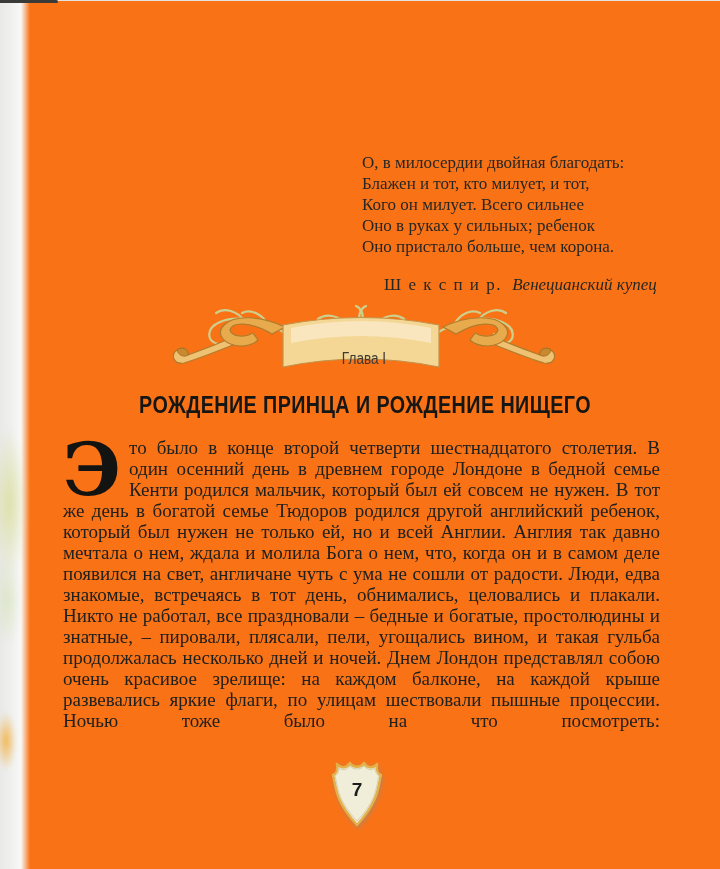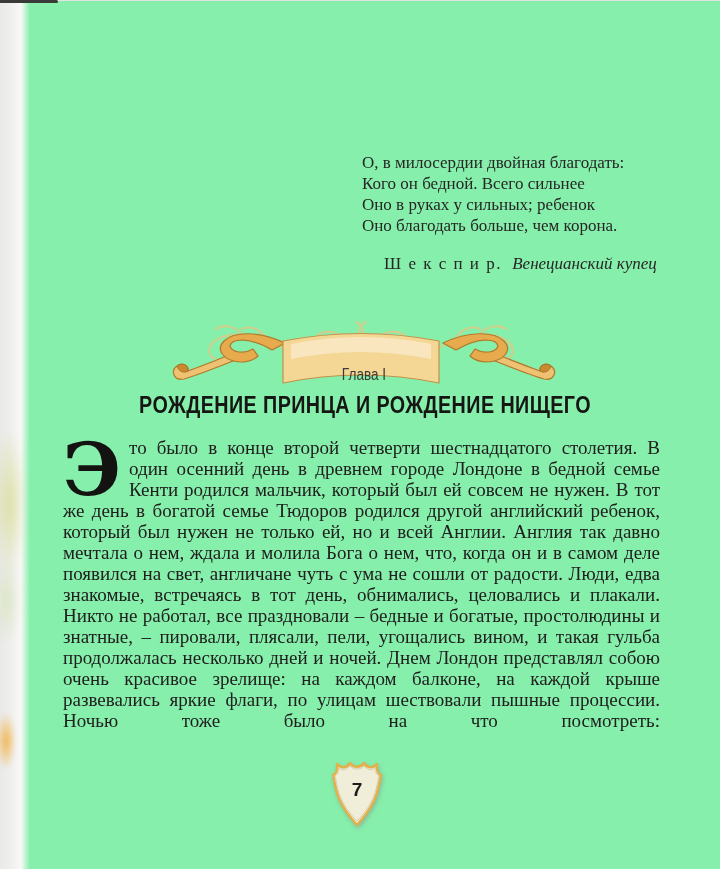--- a/index.html
+++ b/index.html
@@ -1,17 +1,17 @@
 <!DOCTYPE html>
 <html lang="ru"><head>
 <meta charset="utf-8">
 <style>
   html,body{margin:0;padding:0;background:#ffffff;}
   .page{
-    position:relative;width:720px;height:869px;background:#86efac;
+    position:relative;width:720px;height:869px;background:#f97316;
     overflow:hidden;font-family:"Liberation Serif","DejaVu Serif",serif;
   }
   
   .edge-shade{position:absolute;left:0;top:0;bottom:0;width:30px;
     background:linear-gradient(90deg,#e9e9e7 0%,#efefed 35%,#f8f8f6 70%,rgba(253,253,251,0) 100%);}
   .top-hairline{position:absolute;left:0;top:0;width:100%;height:1px;background:#e3e3e1;}
   .corner-mark{position:absolute;left:0;top:0;width:58px;height:3px;background:#3a3a38;border-radius:0 2px 2px 0;}
   .smudge{position:absolute;pointer-events:none;}
   .smudge-1{left:-8px;top:428px;width:34px;height:150px;
     background:radial-gradient(closest-side,rgba(216,221,150,.8),rgba(216,221,150,0));filter:blur(3px);}
@@ -19,21 +19,21 @@
     background:radial-gradient(closest-side,rgba(206,224,170,.55),rgba(206,224,170,0));filter:blur(3px);}
   .smudge-3{left:-4px;top:712px;width:20px;height:58px;
     background:radial-gradient(closest-side,rgba(243,176,66,.9),rgba(243,176,66,0));filter:blur(2px);}
   
   .epigraph{position:absolute;left:362px;top:152px;color:#262624;}
   .epigraph-line{font-size:17px;line-height:21px;white-space:nowrap;}
   .epigraph-attribution{margin-top:18px;padding-left:22px;font-size:17px;white-space:nowrap;}
   .author-name{letter-spacing:1.5px;}
   .work-title{font-style:italic;margin-left:6px;}
   
-  .banner{position:absolute;left:168px;top:319px;width:392px;height:74px;}
+  .banner{position:absolute;left:168px;top:303px;width:392px;height:74px;}
   .banner svg{position:absolute;left:0;top:0;}
   .chapter-label{position:absolute;left:0;right:0;top:47px;text-align:center;
     font-family:"Liberation Sans","DejaVu Sans",sans-serif;font-size:16px;color:#3c3b36;
     transform:scaleX(.85);}
   .chapter-title{position:absolute;left:95px;top:392px;width:540px;text-align:center;
     font-family:"Liberation Sans","DejaVu Sans",sans-serif;font-weight:700;font-size:23.5px;
     letter-spacing:.5px;color:#161614;transform:scaleX(.84);transform-origin:center;}
   
   .body-text{position:absolute;left:63px;top:437px;width:597px;
     font-size:19px;line-height:21px;text-align:justify;text-align-last:justify;
@@ -53,23 +53,24 @@
 
   <div class="edge-shade"></div>
   <div class="smudge smudge-1"></div>
   <div class="smudge smudge-2"></div>
   <div class="smudge smudge-3"></div>
   <div class="top-hairline"></div>
   <div class="corner-mark"></div>
 
   <div class="epigraph">
     <div class="epigraph-line">О, в милосердии двойная благодать:</div>
-    <div class="epigraph-line">Кого он бедной. Всего сильнее</div>
+    <div class="epigraph-line">Блажен и тот, кто милует, и тот,</div>
+    <div class="epigraph-line">Кого он милует. Всего сильнее</div>
     <div class="epigraph-line">Оно в руках у сильных; ребенок</div>
-    <div class="epigraph-line">Оно благодать больше, чем корона.</div>
+    <div class="epigraph-line">Оно пристало больше, чем корона.</div>
     <div class="epigraph-attribution">
       <span class="author-name">Ш е к с п и р.</span>
       <span class="work-title">Венецианский купец</span>
     </div>
   </div>
 
   <div class="banner">
     <svg width="392" height="74" viewBox="0 0 392 74">
 
       <g stroke="#ccd08d" stroke-width="2.2" fill="none" stroke-linecap="round">

